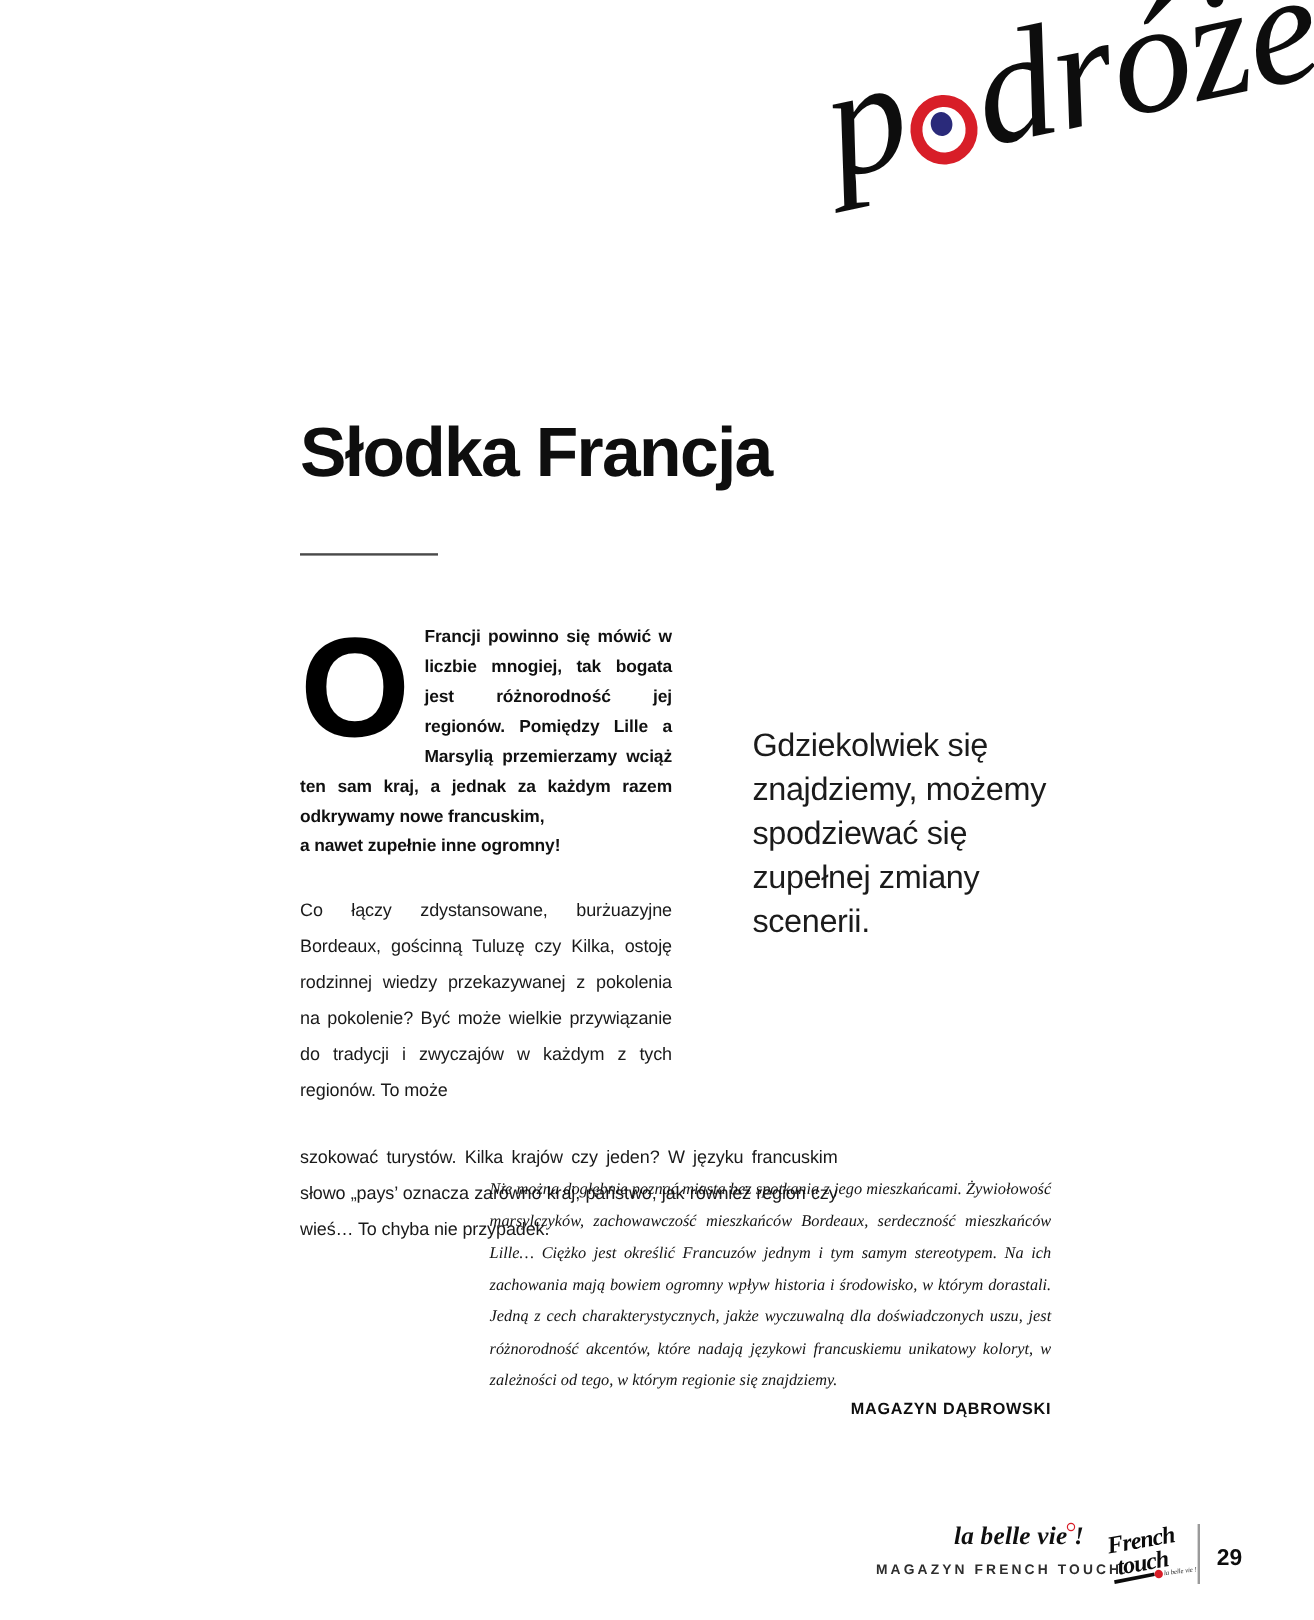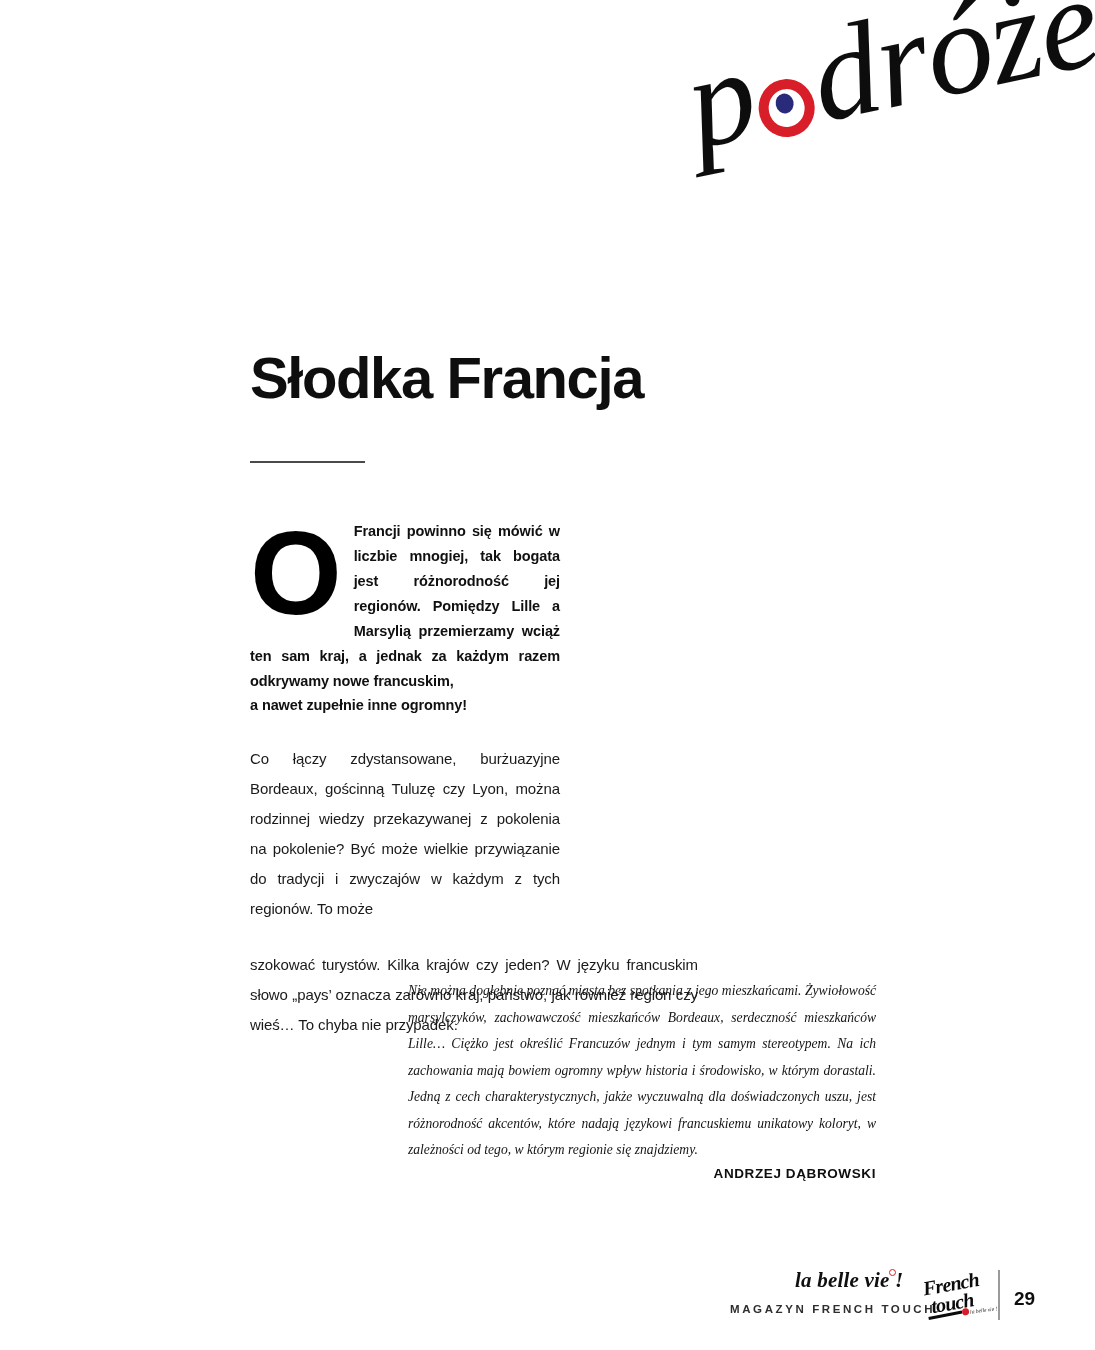--- a/index.html
+++ b/index.html
@@ -316,32 +316,33 @@
 
   <div class="article">
 
     <h1 class="headline">Słodka Francja</h1>
 
     <div class="rule"></div>
 
 
     <div class="cols">
 
+      <div class="pullquote">Gdziekolwiek się znajdziemy, możemy spodziewać się zupełnej zmiany scenerii.</div>
 
       <p class="lead">O Francji powinno się mówić w liczbie mnogiej, tak bogata jest różnorodność jej regionów. Pomiędzy Lille a Marsylią przemierzamy wciąż ten sam kraj, a jednak za każdym razem odkrywamy nowe francuskim,</p>
       <p class="lead-tail">a nawet zupełnie inne ogromny!</p>
 
-      <p class="body-para body-narrow">Co łączy zdystansowane, burżuazyjne Bordeaux, gościnną Tuluzę czy Lyon, można rodzinnej wiedzy przekazywanej z pokolenia na pokolenie? Być może wielkie przywiązanie do tradycji i zwyczajów w każdym z tych regionów. To może</p>
+      <p class="body-para body-narrow">Co łączy zdystansowane, burżuazyjne Bordeaux, gościnną Tuluzę czy Kilka, ostoję rodzinnej wiedzy przekazywanej z pokolenia na pokolenie? Być może wielkie przywiązanie do tradycji i zwyczajów w każdym z tych regionów. To może</p>
       <p class="body-para body-wide">szokować turystów. Kilka krajów czy jeden? W języku francuskim słowo „pays’ oznacza zarówno kraj, państwo, jak również region czy wieś… To chyba nie przypadek.</p>
 
     </div>
   </div>
 
   <div class="quoteblock">Nie można dogłębnie poznać miasta bez spotkania z jego mieszkańcami. Żywiołowość marsylczyków, zachowawczość mieszkańców Bordeaux, serdeczność mieszkańców Lille… Ciężko jest określić Francuzów jednym i tym samym stereotypem. Na ich zachowania mają bowiem ogromny wpływ historia i środowisko, w którym dorastali. Jedną z cech charakterystycznych, jakże wyczuwalną dla doświadczonych uszu, jest różnorodność akcentów, które nadają językowi francuskiemu unikatowy koloryt, w zależności od tego, w którym regionie się znajdziemy.</div>
-  <div class="byline">ANDRZEJ DĄBROWSKI</div>
+  <div class="byline">MAGAZYN DĄBROWSKI</div>
 
   <div class="footer">
     <div class="belle-vie">la belle vie !</div>
     <div class="belle-dot"></div>
     <div class="magazyn">MAGAZYN FRENCH TOUCH</div>
 
     <div class="ft-logo">
       <span class="ft-word1">French</span>
       <span class="ft-word2">touch</span>
       <span class="ft-stroke"></span>

